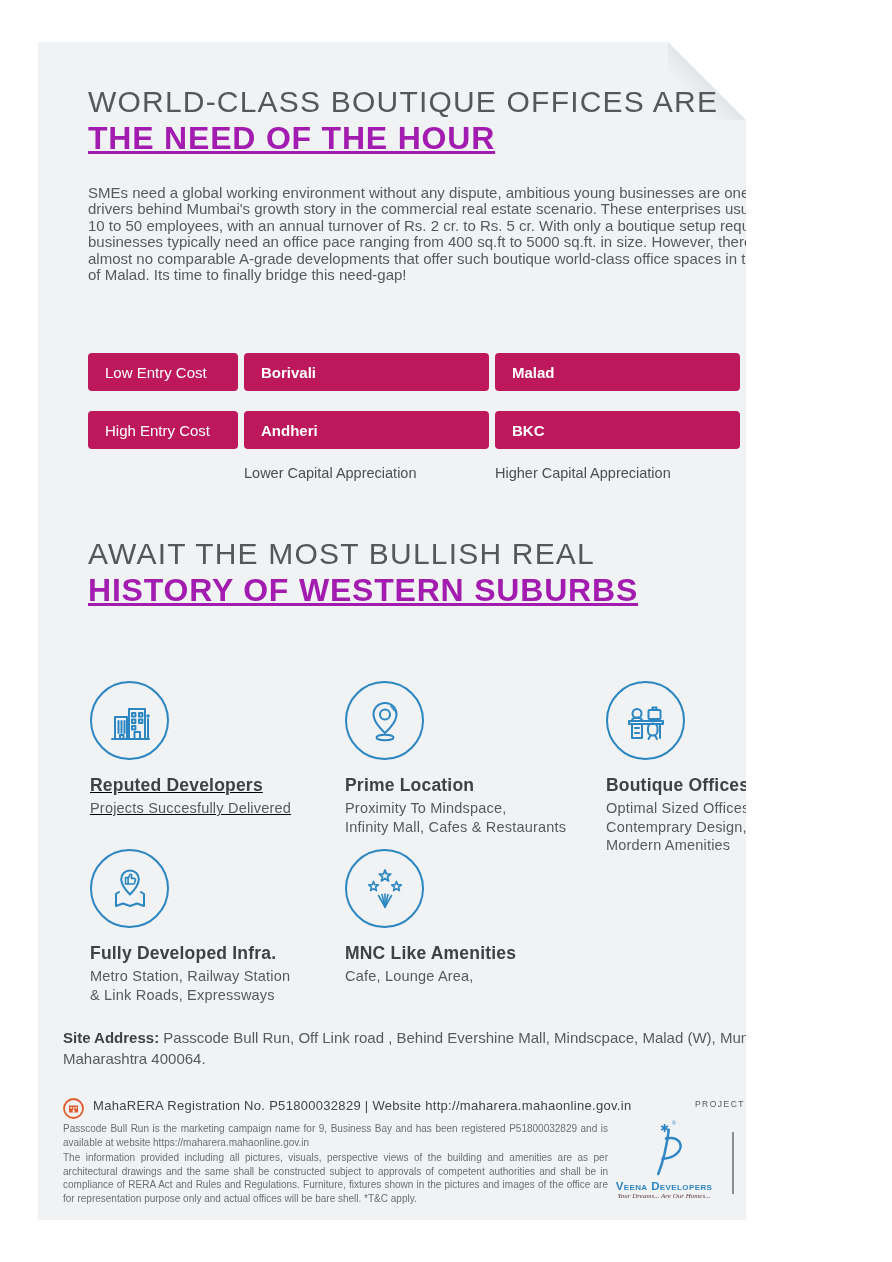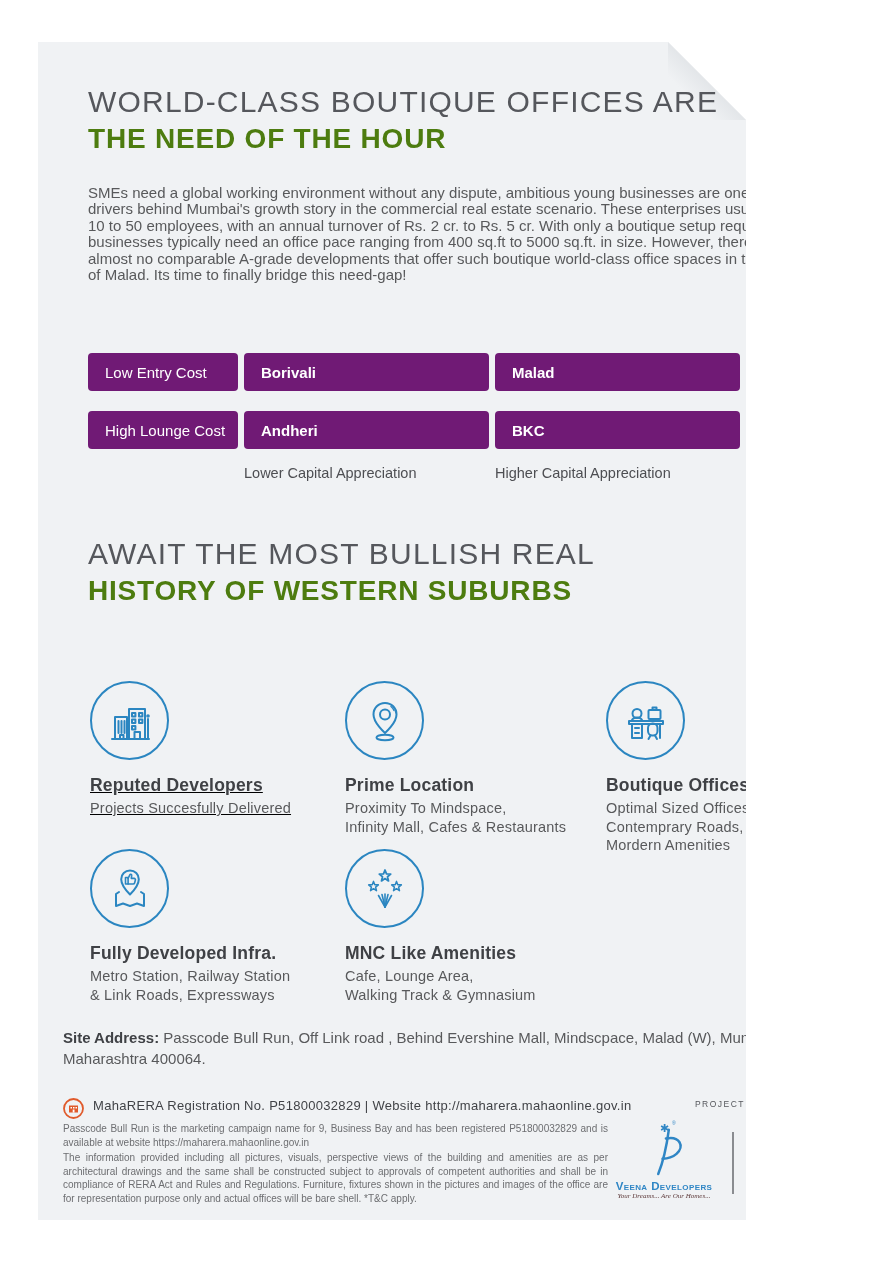--- a/index.html
+++ b/index.html
@@ -12,27 +12,27 @@
     clip-path: polygon(0 0, calc(100% - 78px) 0, 100% 78px, 100% 100%, 0 100%);
   }
   .fold {
     position:absolute; right:0; top:0; width:78px; height:78px;
     background: linear-gradient(225deg, #ffffff 49%, #e3e6e9 50%, #f0f2f4 72%);
   }
   .abs { position:absolute; }
 
   
   .h1-light { font-size:30px; letter-spacing:1.2px; color:#55575c; line-height:36px; font-weight:400; }
-  .h1-bold  { font-size:28px; letter-spacing:0.8px; color:#4d7c0f; line-height:37px; font-weight:700; }
+  .h1-bold  { font-size:32px; letter-spacing:0.8px; color:#a21caf; line-height:37px; font-weight:700;text-decoration:underline; }
   .para { font-size:15px; line-height:16.4px; color:#58595b; width:732px; }
 
   
   .bar-row { display:flex; gap:6px; }
   .bar-cell {
-    height:38px; background:#701a75; border-radius:4px; color:#ffffff;
+    height:38px; background:#be185d; border-radius:4px; color:#ffffff;
     display:flex; align-items:center; padding-left:17px; font-size:15px;
   }
   .bar-cell.label { width:150px; font-weight:400; }
   .bar-cell.value { width:245px; font-weight:700; }
   .caption { font-size:14.5px; color:#4d4e52; width:245px; text-align:left; }
 
   
   .feature { width:262px; }
   .icon-circle {
     width:79px; height:79px; border:2.5px solid #2b86c1; border-radius:50%;
@@ -80,21 +80,21 @@
     </div>
 
     <div class="abs para" style="left:50px; top:143px;">SMEs need a global working environment without any dispute, ambitious young businesses are one of the key drivers behind Mumbai's growth story in the commercial real estate scenario. These enterprises usually have 10 to 50 employees, with an annual turnover of Rs. 2 cr. to Rs. 5 cr. With only a boutique setup required, such businesses typically need an office pace ranging from 400 sq.ft to 5000 sq.ft. in size. However, there are almost no comparable A-grade developments that offer such boutique world-class office spaces in the whole of Malad. Its time to finally bridge this need-gap!</div>
 
     <div class="abs bar-row" style="left:50px; top:311px;">
       <div class="bar-cell label">Low Entry Cost</div>
       <div class="bar-cell value">Borivali</div>
       <div class="bar-cell value">Malad</div>
     </div>
     <div class="abs bar-row" style="left:50px; top:369px;">
-      <div class="bar-cell label">High Lounge Cost</div>
+      <div class="bar-cell label">High Entry Cost</div>
       <div class="bar-cell value">Andheri</div>
       <div class="bar-cell value">BKC</div>
     </div>
     <div class="abs caption" style="left:206px; top:423px;">Lower Capital Appreciation</div>
     <div class="abs caption" style="left:457px; top:423px;">Higher Capital Appreciation</div>
 
     <div class="abs" style="left:50px; top:494px;">
       <div class="h1-light">AWAIT THE MOST BULLISH REAL</div>
       <div class="h1-bold">HISTORY OF WESTERN SUBURBS</div>
     </div>
@@ -150,21 +150,21 @@
           <rect x="26.5" y="13" width="12" height="9" rx="1"></rect>
           <path d="M30.5 13 v-2.5 h4 V13"></path>
           <line x1="32.5" y1="22" x2="32.5" y2="24"></line>
           <rect x="26" y="26.5" width="9.5" height="12" rx="4.5"></rect>
           <line x1="28.5" y1="38.5" x2="26.5" y2="42"></line>
             <line x1="33" y1="38.5" x2="35" y2="42"></line>
         </svg>
       </div>
       <div class="feat-title">Boutique Offices</div>
       <div class="feat-line">Optimal Sized Offices,</div>
-      <div class="feat-line">Contemprary Roads,</div>
+      <div class="feat-line">Contemprary Design,</div>
       <div class="feat-line">Mordern Amenities</div>
     </div>
 
     <div class="abs feature" style="left:52px; top:807px;">
       <div class="icon-circle">
         <svg class="lineicon" width="48" height="48" viewBox="0 0 48 48">
           <path d="M13 27 L10 29 L10 41 L17 38.5 L24 41 L31 38.5 L38 41 L38 29 L35 27"></path>
           <path d="M24 5.5 C19 5.5 15.2 9.3 15.2 14.2 C15.2 20.5 24 29.5 24 29.5 C24 29.5 32.8 20.5 32.8 14.2 C32.8 9.3 29 5.5 24 5.5 Z"></path>
           <g stroke-width="1.6">
             <rect x="19.5" y="12.5" width="2.6" height="6.5"></rect>
@@ -189,21 +189,20 @@
             <line x1="24" y1="42" x2="17.5" y2="30.5"></line>
             <line x1="24" y1="42" x2="21" y2="29.5"></line>
             <line x1="24" y1="42" x2="24" y2="29"></line>
             <line x1="24" y1="42" x2="27" y2="29.5"></line>
             <line x1="24" y1="42" x2="30.5" y2="30.5"></line>
           </g>
         </svg>
       </div>
       <div class="feat-title">MNC Like Amenities</div>
       <div class="feat-line">Cafe, Lounge Area,</div>
-      <div class="feat-line">Walking Track &amp; Gymnasium</div>
     </div>
 
     <div class="abs addr" style="left:25px; top:985px;">
       <b>Site Address:</b><span> Passcode Bull Run, Off Link road , Behind Evershine Mall, Mindscpace, Malad (W), Mumbai, Maharashtra 400064.</span>
     </div>
 
     <div class="abs rera-row" style="left:25px; top:1056px;">
       <svg width="21" height="21" viewBox="0 0 21 21">
         <circle cx="10.5" cy="10.5" r="9.5" fill="none" stroke="#e05a2b" stroke-width="1.8"></circle>
         <rect x="6" y="7.5" width="9" height="7" fill="#e05a2b"></rect>

